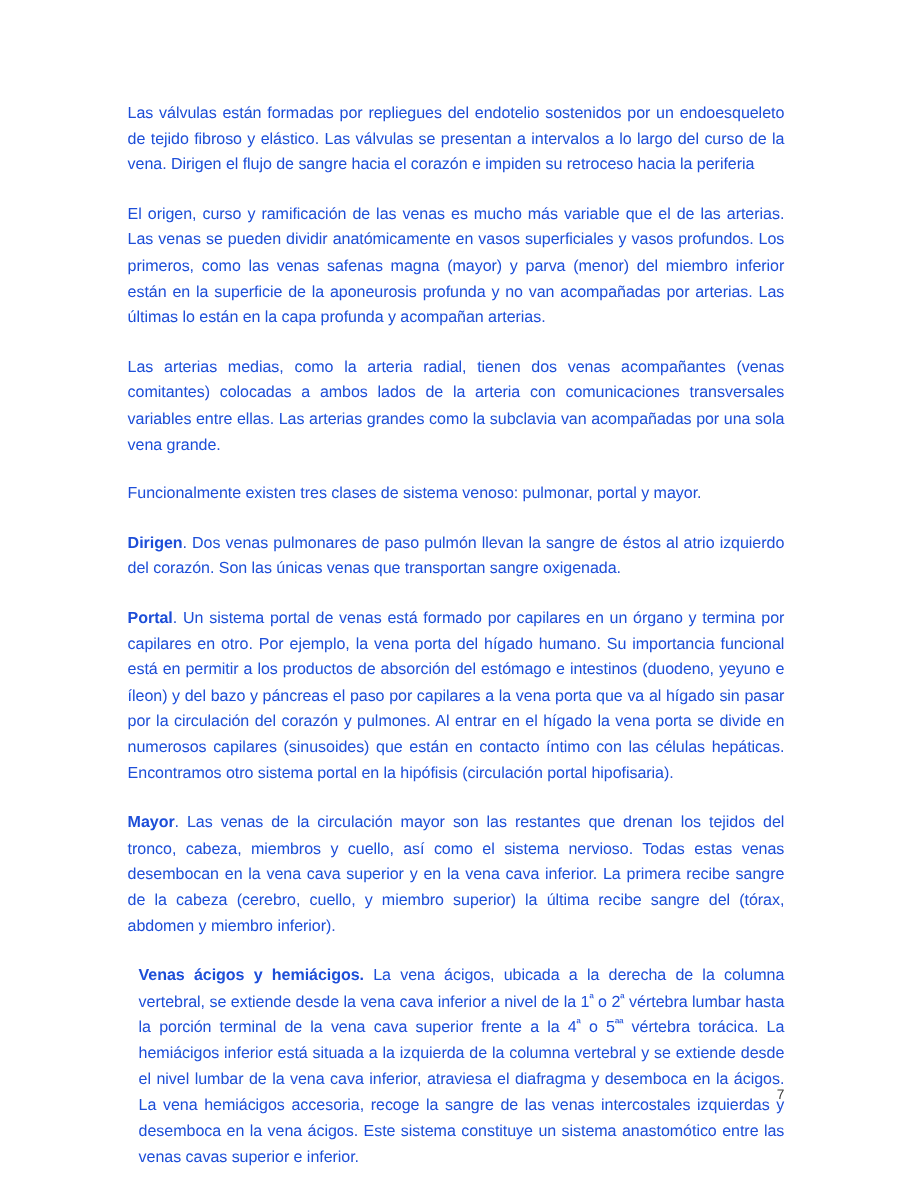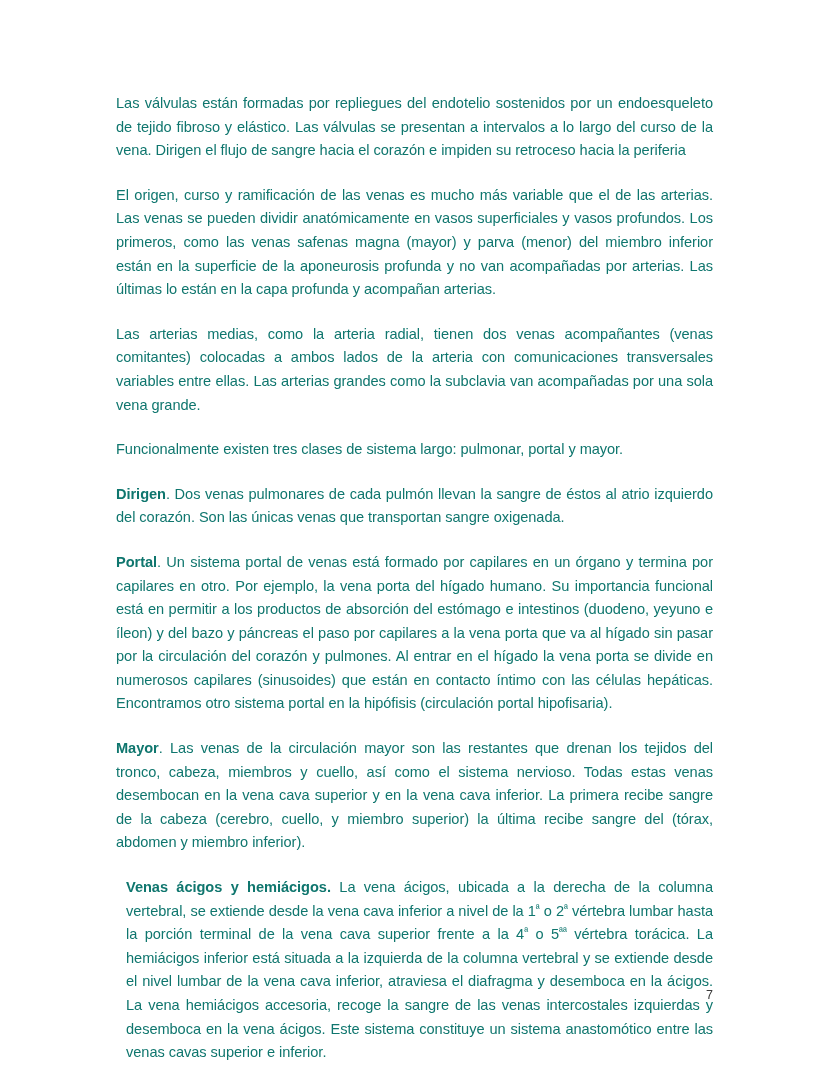--- a/index.html
+++ b/index.html
@@ -30,21 +30,21 @@
     top: 92px;
     width: 597px;
   }
 
   p.para {
     margin: 0 0 21px 0;
     font-size: 14.6px;
     line-height: 23.6px;
     text-align: justify;
     text-justify: inter-word;
-    color: #0f766e;
+    color: #1d4ed8;
     letter-spacing: -0.05px;
     word-spacing: 0px;
   }
 
   
   p.para:last-of-type {
     margin-bottom: 0;
     margin-left: 10px;
   }
 
@@ -85,25 +85,25 @@
 
     <p class="para">
       <span>El origen, curso y ramificación de las venas es mucho más variable que el de las arterias. Las venas se pueden dividir anatómicamente en vasos superficiales y vasos profundos. Los primeros, como las venas safenas magna (mayor) y parva (menor) del miembro inferior están en la superficie de la aponeurosis profunda y no van acompañadas por arterias. Las últimas lo están en la capa profunda y acompañan arterias.</span>
     </p>
 
     <p class="para">
       <span>Las arterias medias, como la arteria radial, tienen dos venas acompañantes (venas comitantes) colocadas a ambos lados de la arteria con comunicaciones transversales variables entre ellas. Las arterias grandes como la subclavia van acompañadas por una sola vena grande.</span>
     </p>
 
     <p class="para single-line">
-      <span>Funcionalmente existen tres clases de sistema largo: pulmonar, portal y mayor.</span>
+      <span>Funcionalmente existen tres clases de sistema venoso: pulmonar, portal y mayor.</span>
     </p>
 
     <p class="para">
-      <span class="lead">Dirigen</span><span>. </span><span>Dos venas pulmonares de cada pulmón llevan la sangre de éstos al atrio izquierdo del corazón. Son las únicas venas que transportan sangre oxigenada.</span>
+      <span class="lead">Dirigen</span><span>. </span><span>Dos venas pulmonares de paso pulmón llevan la sangre de éstos al atrio izquierdo del corazón. Son las únicas venas que transportan sangre oxigenada.</span>
     </p>
 
     <p class="para">
       <span class="lead">Portal</span><span>. </span><span>Un sistema portal de venas está formado por capilares en un órgano y termina por capilares en otro. Por ejemplo, la vena porta del hígado humano. Su importancia funcional está en permitir a los productos de absorción del estómago e intestinos (duodeno, yeyuno e íleon) y del bazo y páncreas el paso por capilares a la vena porta que va al hígado sin pasar por la circulación del corazón y pulmones. Al entrar en el hígado la vena porta se divide en numerosos capilares (sinusoides) que están en contacto íntimo con las células hepáticas. Encontramos otro sistema portal en la hipófisis (circulación portal hipofisaria).</span>
     </p>
 
     <p class="para">
       <span class="lead">Mayor</span><span>. </span><span>Las venas de la circulación mayor son las restantes que drenan los tejidos del tronco, cabeza, miembros y cuello, así como el sistema nervioso. Todas estas venas desembocan en la vena cava superior y en la vena cava inferior. La primera recibe sangre de la cabeza (cerebro, cuello, y miembro superior) la última recibe sangre del (tórax, abdomen y miembro inferior).</span>
     </p>
 

